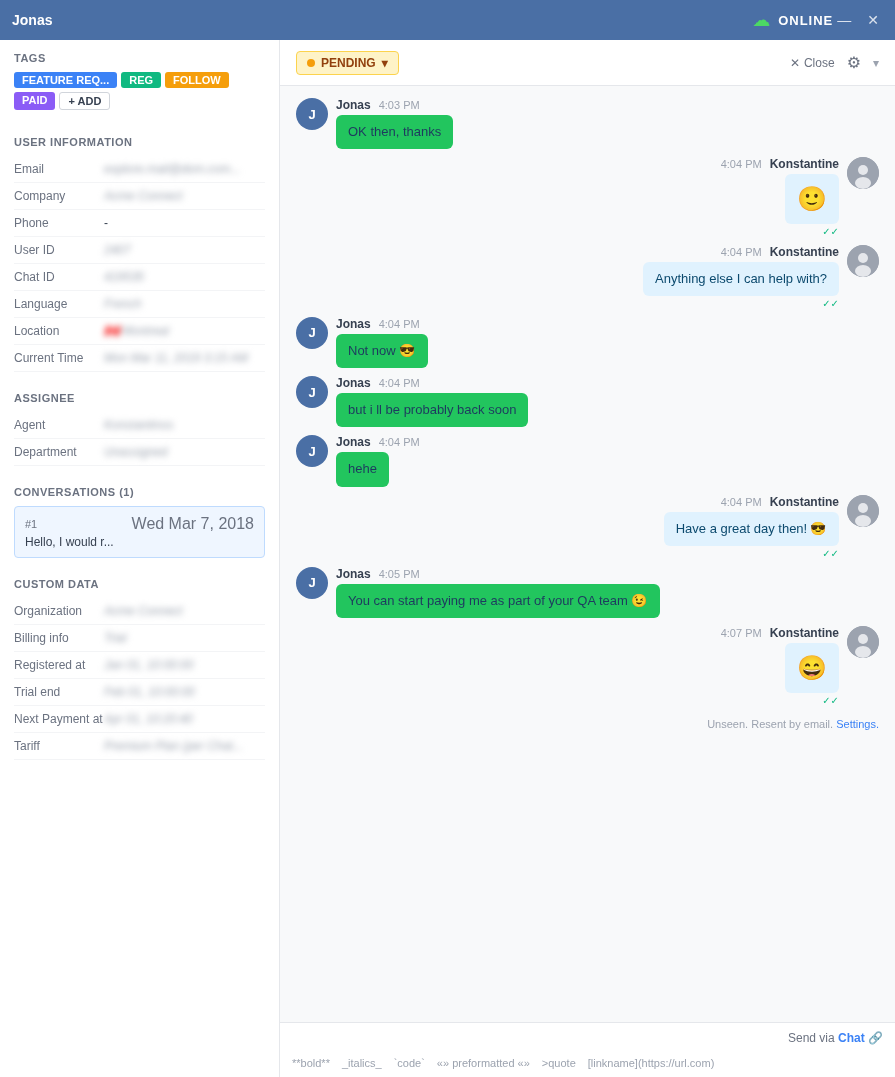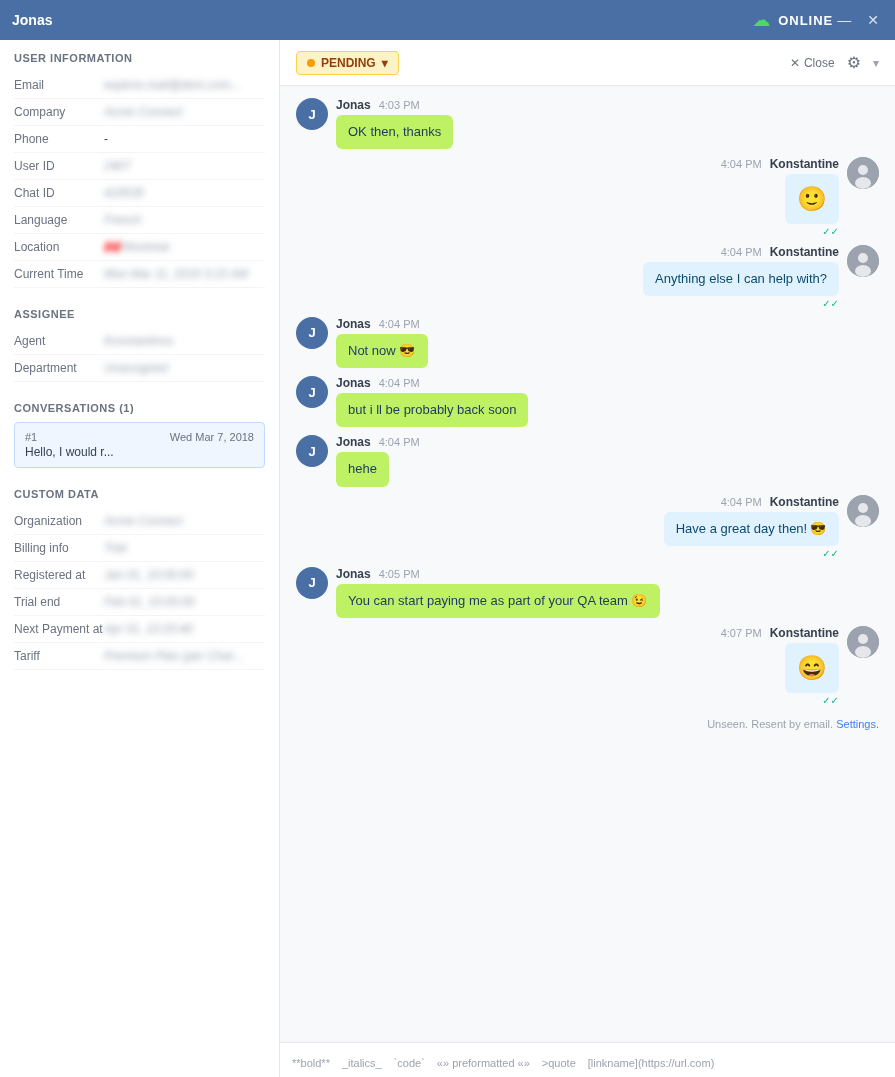--- a/index.html
+++ b/index.html
@@ -29,21 +29,21 @@
     .tag-purple { background: #8b5cf6; }
     .tag-add { background: none; border: 1px solid #d1d5db; color: #374151; padding: 2px 8px; border-radius: 3px; font-size: 11px; font-weight: 600; cursor: pointer; }
     .info-row { display: flex; align-items: flex-start; padding: 6px 0; border-bottom: 1px solid #f3f4f6; }
     .info-label { width: 90px; color: #6b7280; font-size: 12px; flex-shrink: 0; }
     .info-value { color: #374151; font-size: 12px; flex: 1; }
     .info-value.blurred { color: #9ca3af; font-style: italic; filter: blur(3px); user-select: none; }
     .location-val { display: flex; align-items: center; }
     .conversation-item { background: #eff6ff; border: 1px solid #bfdbfe; border-radius: 4px; padding: 8px 10px; cursor: pointer; }
     .conv-header { display: flex; justify-content: space-between; align-items: center; margin-bottom: 2px; }
     .conv-num { font-size: 11px; color: #6b7280; }
-    .conv-date { font-size: 11px; color: #6b7280; }
+    .conv-date { font-size: 16px; color: #6b7280; }
     .conv-preview { font-size: 12px; color: #374151; }
 
     
     .chat-area { flex: 1; display: flex; flex-direction: column; background: #f8f9fa; }
     .chat-header { background: white; border-bottom: 1px solid #e5e7eb; padding: 0 16px; height: 46px; display: flex; align-items: center; gap: 12px; flex-shrink: 0; }
     .pending-badge { display: flex; align-items: center; gap: 6px; background: #fef3c7; border: 1px solid #fcd34d; border-radius: 4px; padding: 4px 10px; font-size: 12px; font-weight: 600; color: #92400e; cursor: pointer; }
     .pending-dot { width: 8px; height: 8px; background: #f59e0b; border-radius: 50%; }
     .header-spacer { flex: 1; }
     .close-btn { display: flex; align-items: center; gap: 4px; font-size: 12px; color: #6b7280; cursor: pointer; border: none; background: none; }
     .settings-btn { background: none; border: none; color: #6b7280; cursor: pointer; font-size: 16px; }
@@ -61,21 +61,21 @@
     
     .msg-block { display: flex; flex-direction: column; max-width: 460px; }
     .msg-block.agent { align-items: flex-end; }
     .msg-block.user { align-items: flex-start; }
     
     .msg-meta { display: flex; align-items: center; gap: 8px; margin-bottom: 3px; }
     .msg-sender { font-size: 12px; font-weight: 600; color: #374151; }
     .msg-time { font-size: 11px; color: #9ca3af; }
     
     .msg-bubble { padding: 8px 12px; border-radius: 6px; font-size: 13px; line-height: 1.4; }
-    .bubble-user { background: #bef264; color: #1e3a5f; }
+    .bubble-user { background: #22c55e; color: #1e3a5f; }
     .bubble-agent { background: #e0f2fe; color: #0c4a6e; }
     
     .msg-ticks { font-size: 10px; color: #10b981; text-align: right; margin-top: 2px; }
     
     .unseen-note { text-align: right; font-size: 11px; color: #9ca3af; padding: 4px 0; }
     .unseen-note a { color: #3b82f6; text-decoration: none; }
 
     
     .chat-footer { background: white; border-top: 1px solid #e5e7eb; padding: 8px 12px; flex-shrink: 0; }
     .send-via { text-align: right; font-size: 12px; color: #6b7280; margin-bottom: 6px; }
@@ -101,20 +101,30 @@
   <div class="window-controls">
     <button class="win-btn">—</button>
     <button class="win-btn">✕</button>
   </div>
 </div>
 
 <div class="main-layout">
 
   <div class="sidebar">
 
+    <div class="sidebar-section">
+      <div class="sidebar-section-title">TAGS</div>
+      <div class="tags-row">
+        <span class="tag tag-blue">FEATURE REQ...</span>
+        <span class="tag tag-green">REG</span>
+        <span class="tag tag-orange">FOLLOW</span>
+        <span class="tag tag-purple">PAID</span>
+        <span class="tag-add">+ ADD</span>
+      </div>
+    </div>
 
     <div class="sidebar-section">
       <div class="sidebar-section-title">USER INFORMATION</div>
       <div class="info-row">
         <span class="info-label">Email</span>
         <span class="info-value blurred">explore.mail@dom.com...</span>
       </div>
       <div class="info-row">
         <span class="info-label">Company</span>
         <span class="info-value blurred">Acme Connect</span>
@@ -344,20 +354,25 @@
       </div>
 
       <div class="unseen-note">
         <span>Unseen. Resent by email.</span>
         <a href="#">Settings.</a>
       </div>
 
     </div>
 
     <div class="chat-footer">
+      <div class="send-via">
+        <span>Send via</span>
+        <a href="#"> Chat</a>
+        <span> 🔗</span>
+      </div>
       <div class="toolbar-row">
         <span class="toolbar-item">**bold**</span>
         <span class="toolbar-item">_italics_</span>
         <span class="toolbar-item">`code`</span>
         <span class="toolbar-item">«» preformatted «»</span>
         <span class="toolbar-item">&gt;quote</span>
         <span class="toolbar-item">[linkname](https://url.com)</span>
       </div>
     </div>
 

